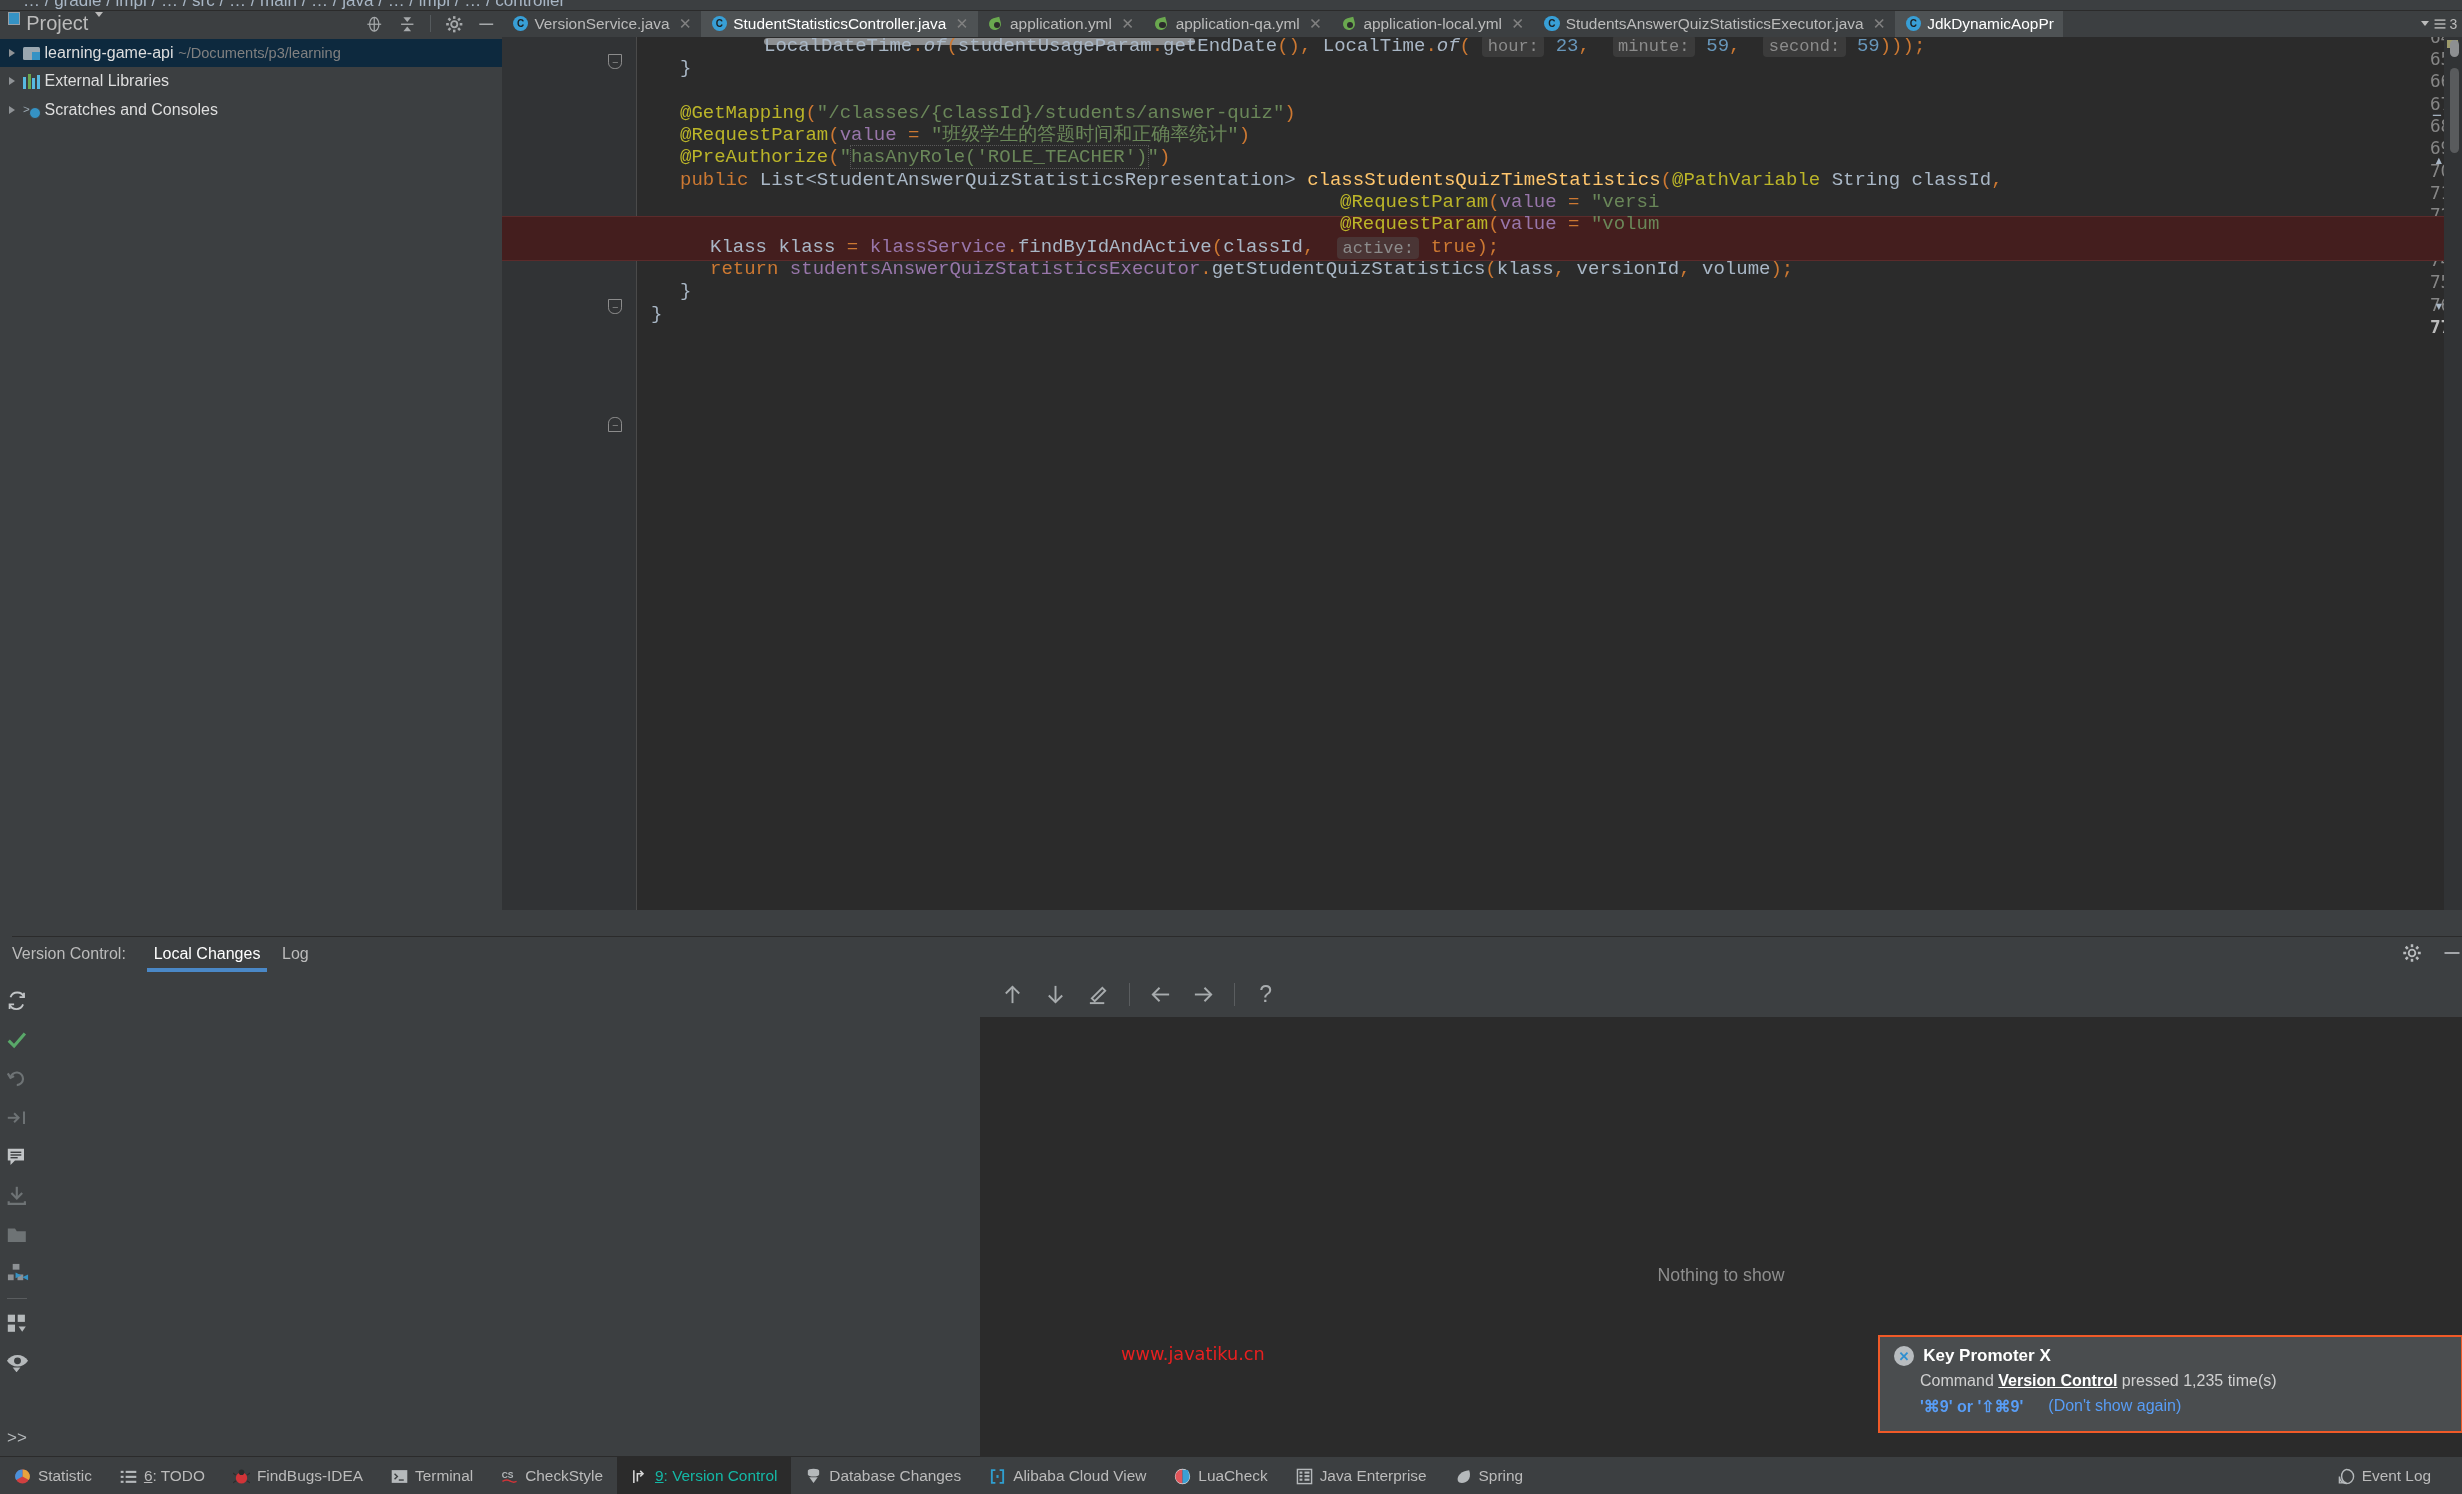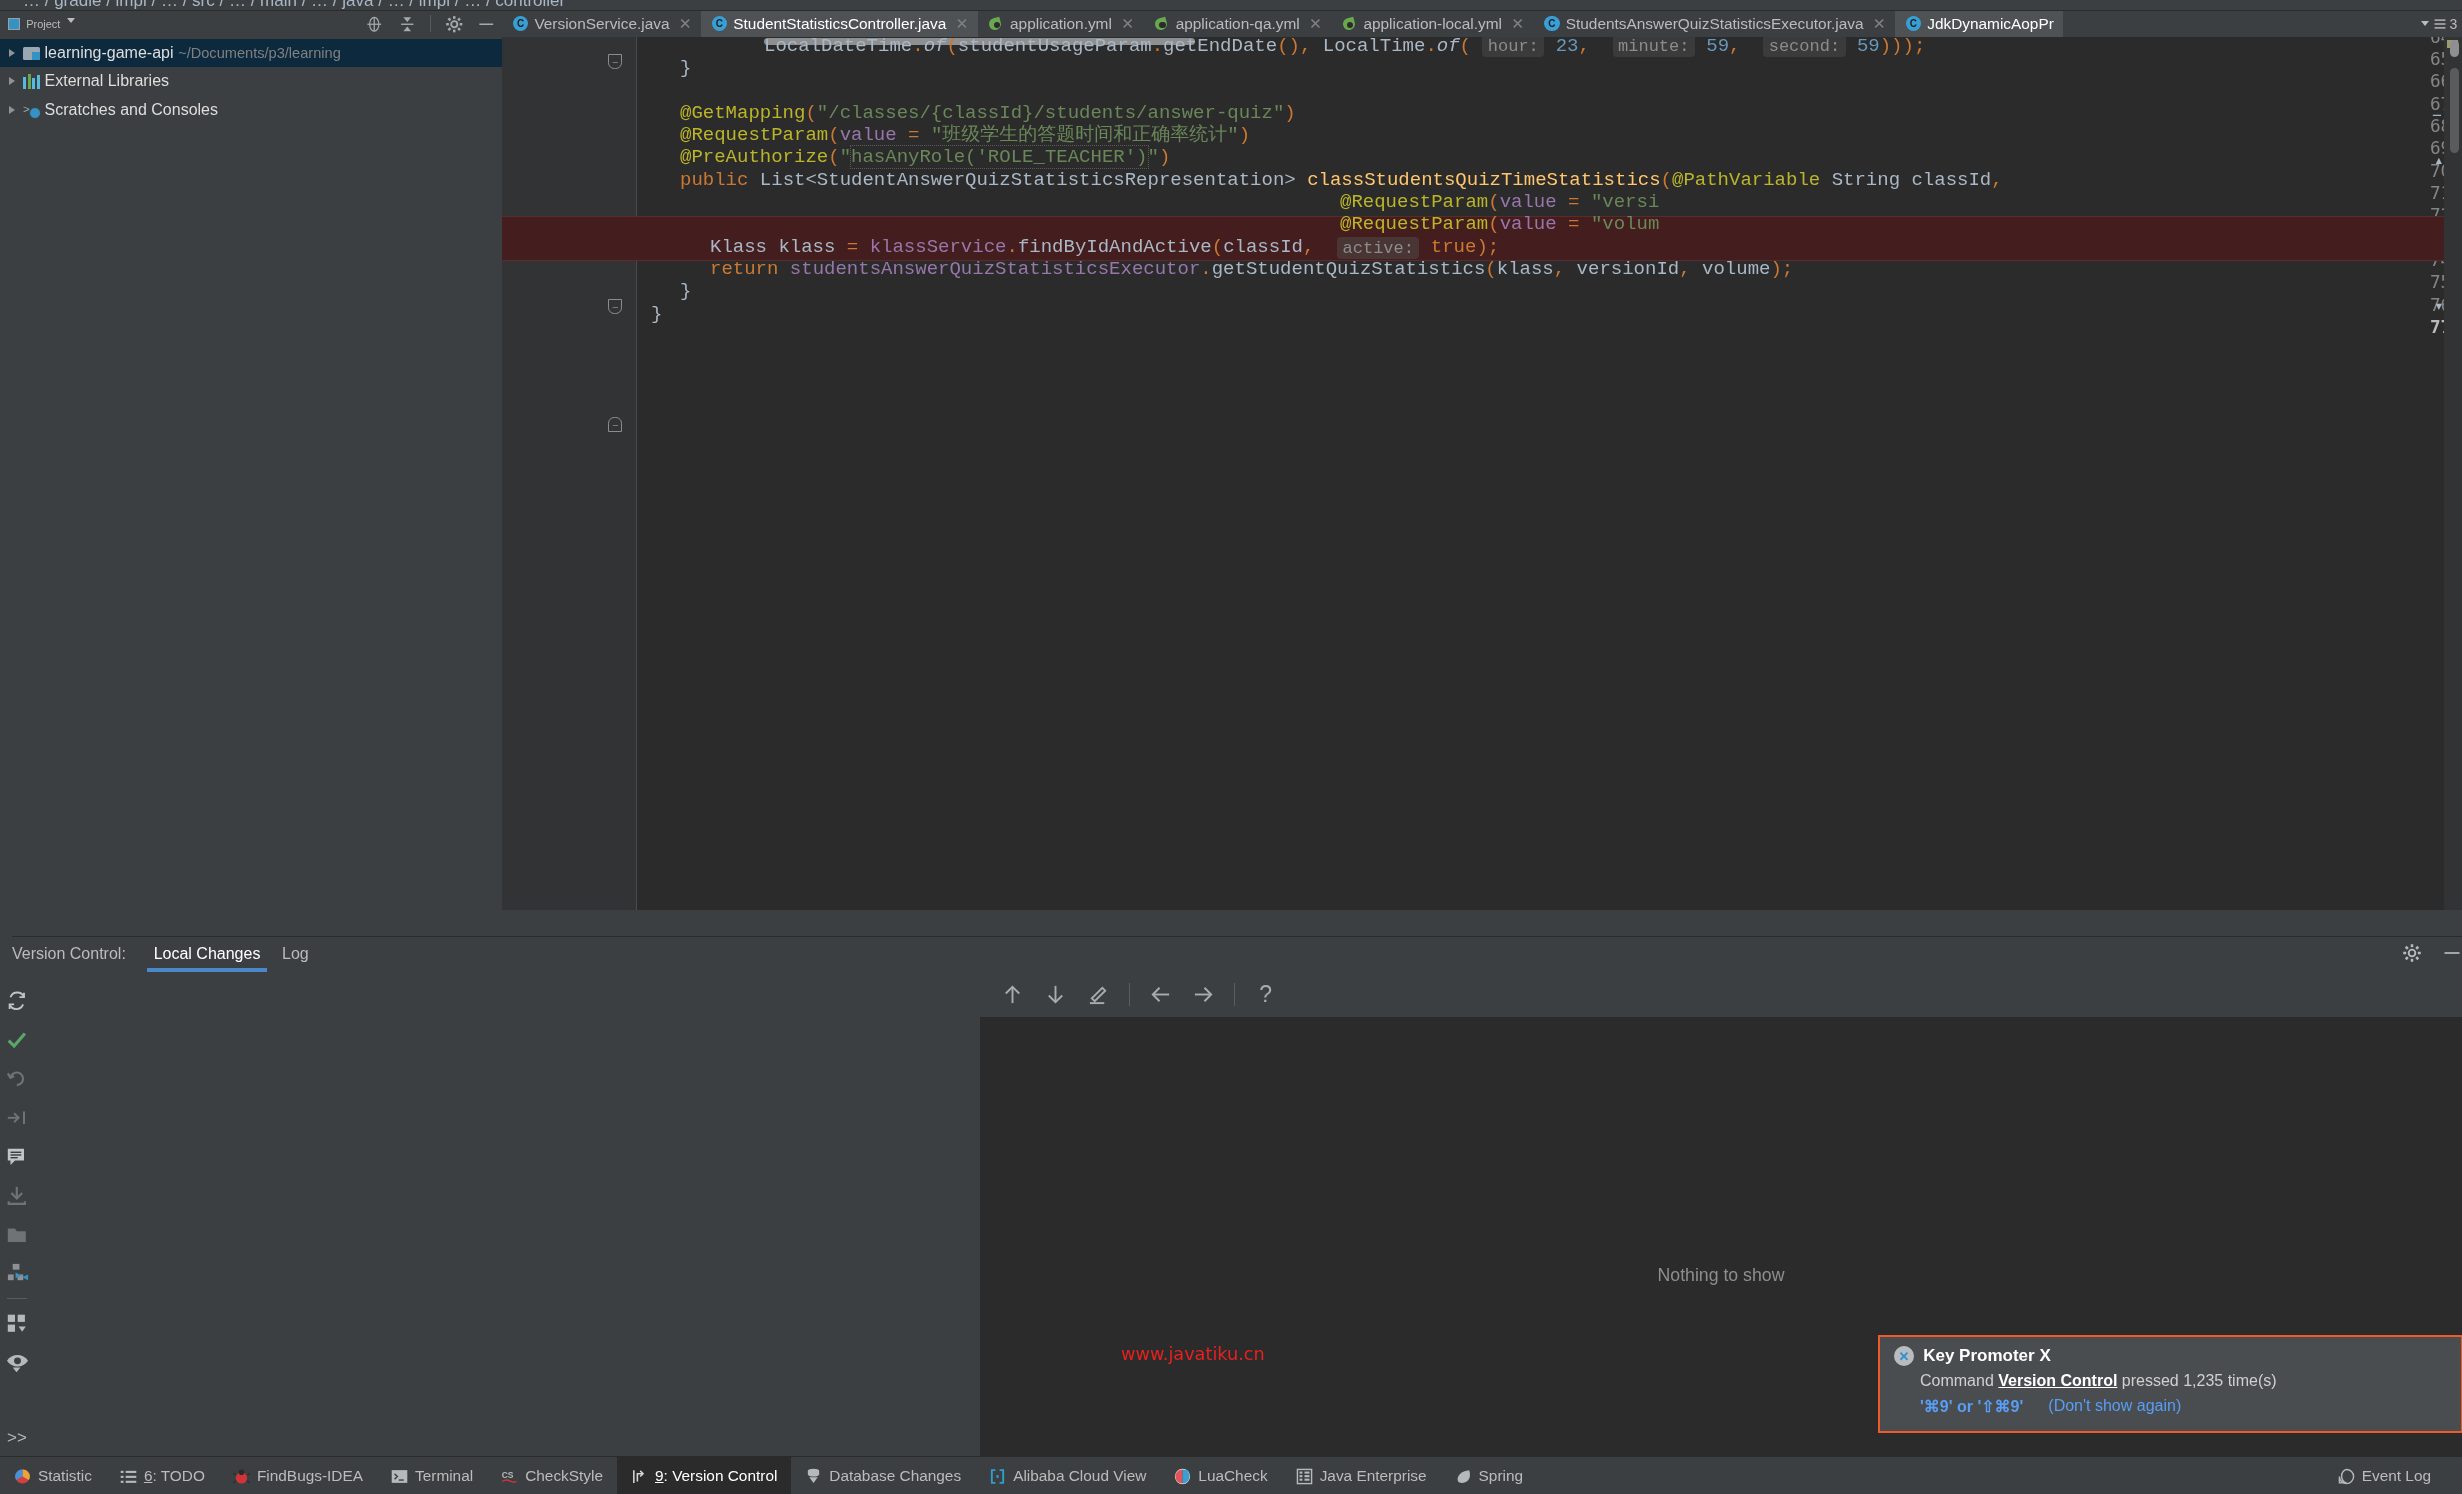--- a/index.html
+++ b/index.html
@@ -24,21 +24,21 @@
   }
 
   
   .proj-toolbar {
     position: absolute; left: 0; top: 10.8px; width: 502px; height: 26px;
     background: #3c3f41; display: flex; align-items: center;
     padding: 0 6.2px;
   }
   .proj-toolbar .pt-title {
     display: flex; align-items: flex-start; gap: 6.2px;
-    font-size: 11px; color: #bbbbbb; margin-left: 1.5px;
+    font-size: 20px; color: #bbbbbb; margin-left: 1.5px;
   }
   .sq-icon {
     width: 12.3px; height: 12.3px; border: 1.5px solid #9aa0a6;
     background: #3592c4; display: inline-block;
   }
   .chev-dn {
     width: 0; height: 0; border-left: 4.6px solid transparent;
     border-right: 4.6px solid transparent; border-top: 5.4px solid #bbbbbb;
     display: inline-block;
   }
@@ -292,21 +292,21 @@
   
   .statusbar {
     position: absolute; left: 0; top: 1456px; width: 2462px; height: 39px;
     background: #3c3f41; display: flex; align-items: center;
     border-top: 0.8px solid #2b2b2b;
   }
   .sb-item {
     display: flex; align-items: center; gap: 7px; height: 39px;
     padding: 0 14px; font-size: 15.4px; color: #bbbbbb; white-space: nowrap;
   }
-  .sb-item.active { background: #2b2b2b; color: #ffffff; }
+  .sb-item.active { background: #2b2b2b; color: #14b8a6; }
   .sb-item u { text-decoration: underline; }
   .sb-right { margin-left: auto; display: flex; align-items: center; padding-right: 17px;}
   .sb-ico { width: 17px; height: 17px; flex: none; }
   .scrollbar-right-top {
     position: absolute; right: 3.1px; top: 40px; width: 8.5px; height: 17px;
     border-radius: 4.6px; background: #8d8f91;
   }
 </style>
 </head>
 <body>

